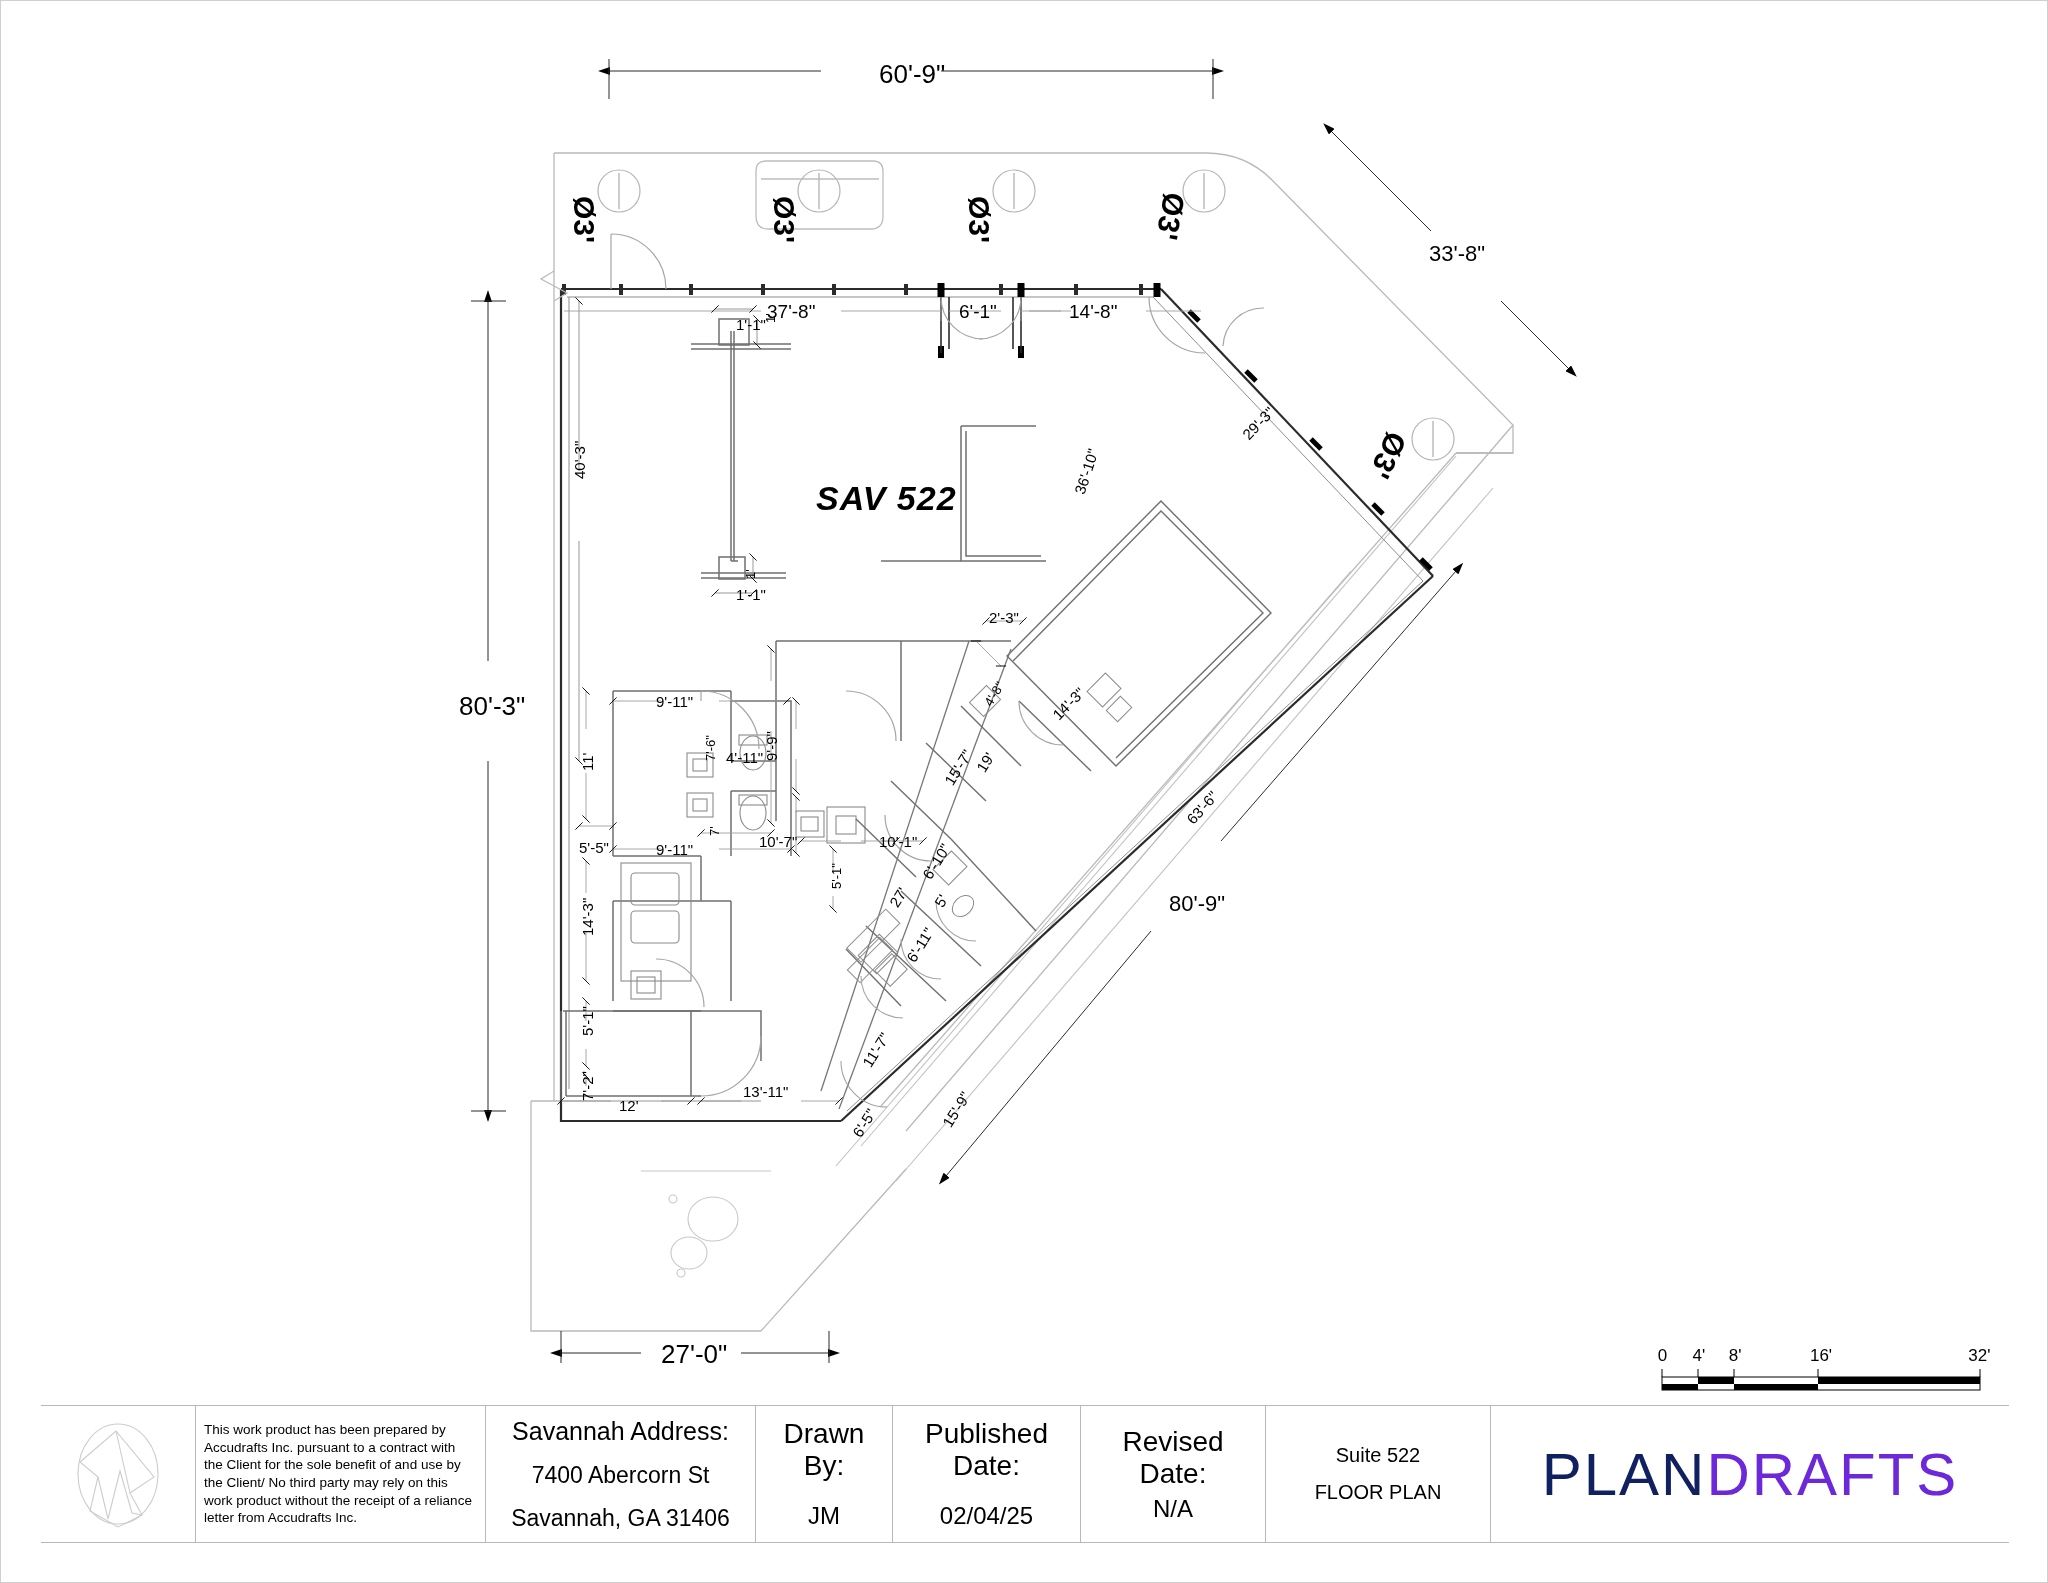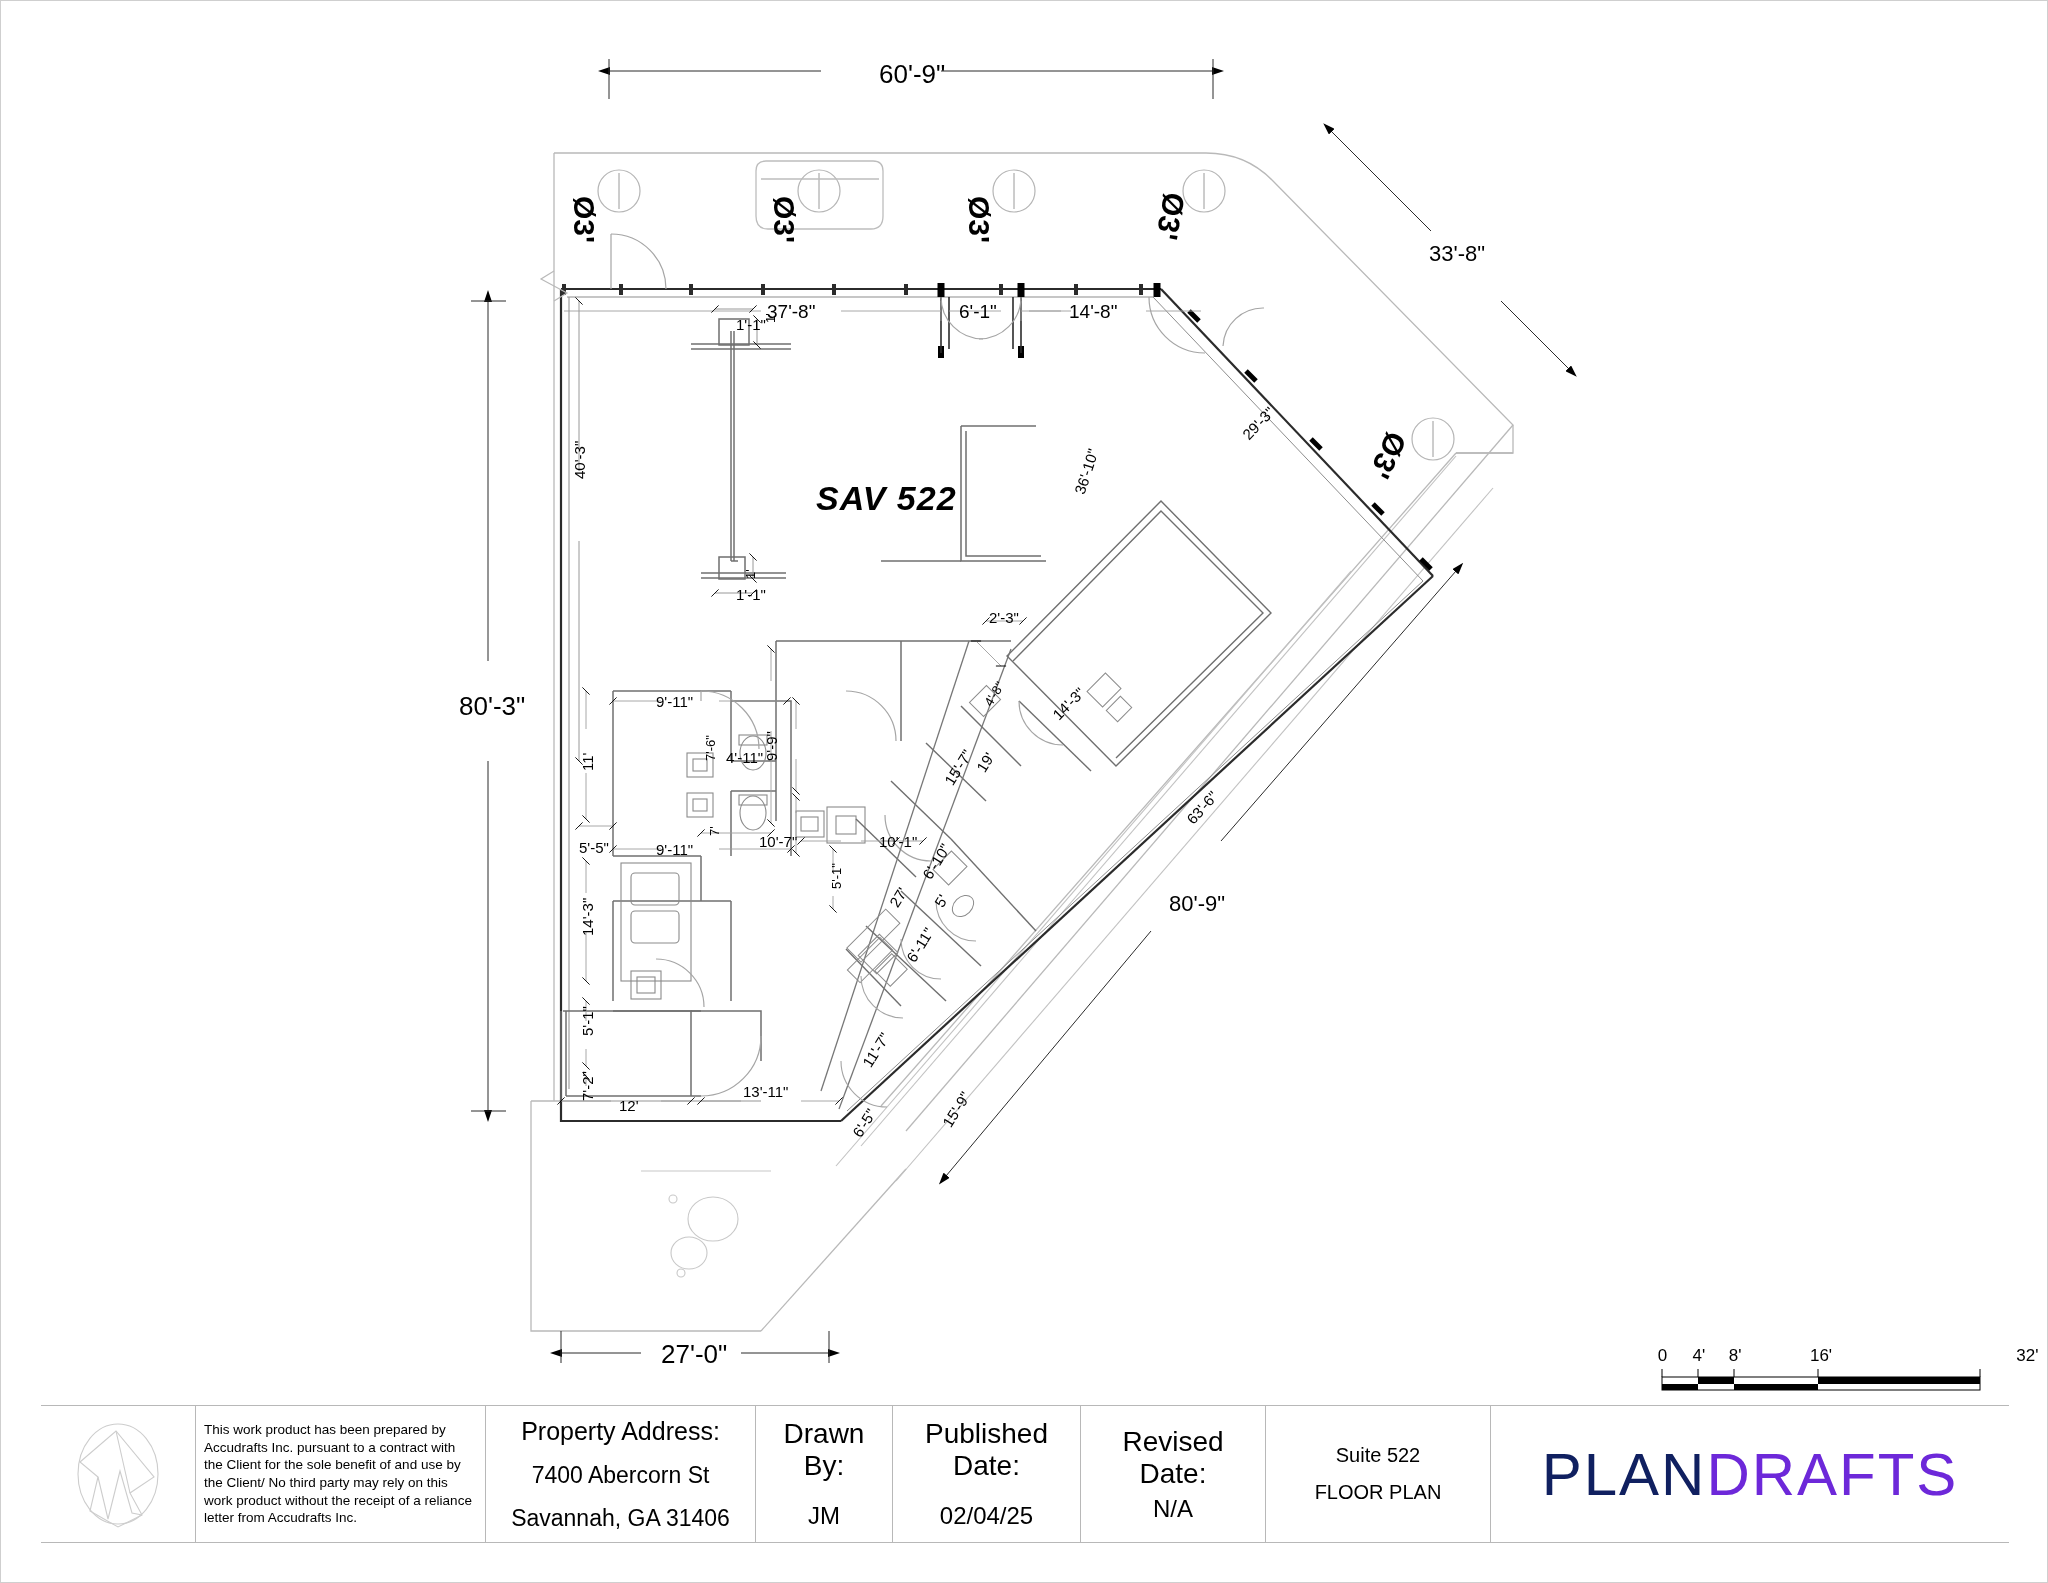--- a/index.html
+++ b/index.html
@@ -479,21 +479,21 @@
   <div class="dim sm" style="left:858px;top:1060px;transform:rotate(-58deg);transform-origin:left top;">11'-7"</div>
   <div class="dim sm" style="left:848px;top:1130px;transform:rotate(-58deg);transform-origin:left top;">6'-5"</div>
   <div class="dim sm" style="left:938px;top:1120px;transform:rotate(-58deg);transform-origin:left top;">15'-9"</div>
 
   <div id="scale-bar">
     <div class="sb-ticks">
       <span class="sb-tick" style="left:2%;">0</span>
       <span class="sb-tick" style="left:13%;">4'</span>
       <span class="sb-tick" style="left:24%;">8'</span>
       <span class="sb-tick" style="left:50%;">16'</span>
-      <span class="sb-tick" style="left:98%;margin-left:48px;">32'</span>
+      <span class="sb-tick" style="left:98%;">32'</span>
     </div>
     <div class="sb-graphic">
       <svg width="330" height="25" viewBox="0 0 330 25" xmlns="http://www.w3.org/2000/svg">
         <g stroke="#000" stroke-width="1" fill="none">
           <line x1="6" y1="0" x2="6" y2="8"></line>
           <line x1="42" y1="0" x2="42" y2="8"></line>
           <line x1="78" y1="0" x2="78" y2="8"></line>
           <line x1="162" y1="0" x2="162" y2="8"></line>
           <line x1="324" y1="0" x2="324" y2="8"></line>
           <rect x="6" y="8" width="318" height="13"></rect>
@@ -517,21 +517,21 @@
         <path d="M30,58 L40,100 L52,52 L64,94 L74,96" fill="none" stroke="#cdcdcd" stroke-width="1.1"></path>
         <path d="M48,12 L62,74" fill="none" stroke="#cdcdcd" stroke-width="1.1"></path>
       </svg>
     </div>
 
     <div class="tb-cell tb-disclaimer">
       <div class="txt">This work product has been prepared by Accudrafts Inc. pursuant to a contract with the Client for the sole benefit of and use by the Client/ No third party may rely on this work product without the receipt of a reliance letter from Accudrafts Inc.</div>
     </div>
 
     <div class="tb-cell tb-address">
-      <div class="lbl">Property Address:</div>
+      <div class="lbl">Savannah Address:</div>
       <div class="val">7400 Abercorn St</div>
       <div class="val">Savannah, GA 31406</div>
     </div>
 
     <div class="tb-cell tb-drawn">
       <div class="fld-label">Drawn By:</div>
       <div class="fld-value">JM</div>
     </div>
 
     <div class="tb-cell tb-pub">

